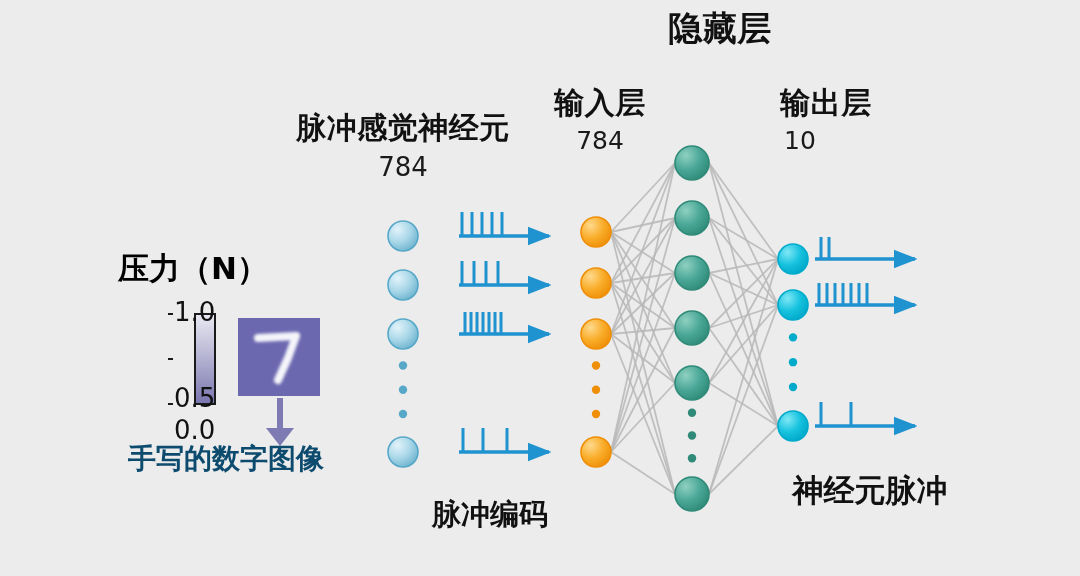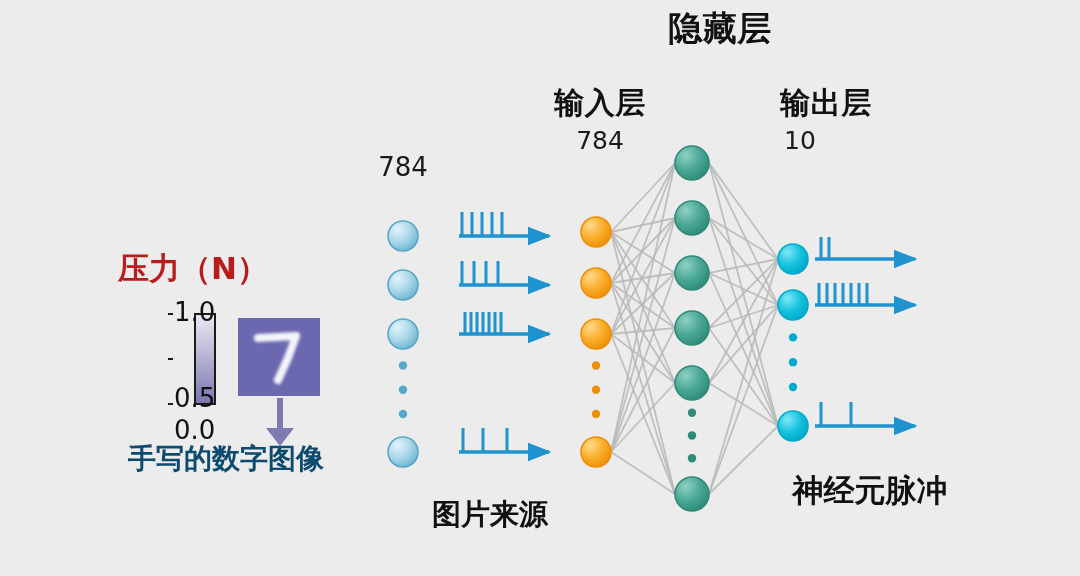--- a/index.html
+++ b/index.html
@@ -39,21 +39,21 @@
   #count-hidden      { left: 600px; top: 50px;  width: 240px; font-size: 25px; }
   #title-input       { left: 510px; top: 83px;  width: 180px; font-size: 30px; }
   #count-input       { left: 510px; top: 126px; width: 180px; font-size: 25px; }
   #title-output      { left: 736px; top: 83px;  width: 180px; font-size: 30px; }
   #count-output      { left: 710px; top: 126px; width: 180px; font-size: 25px; }
   #title-sensory     { left: 258px; top: 108px; width: 290px; font-size: 30px; }
   #count-sensory     { left: 258px; top: 152px; width: 290px; font-size: 26px; }
 
   #label-pressure {
     left: 118px; top: 248px; width: 200px;
-    font-size: 31px; font-weight: bold; color: #b91c1c; white-space: nowrap;
+    font-size: 31px; font-weight: bold; color: #000000; white-space: nowrap;
   }
   #label-handwritten {
     left: 128px; top: 440px; width: 260px;
     font-size: 28px; font-weight: bold; color: #0c4a6e; white-space: nowrap;
   }
   #label-spike-encoding {
     left: 400px; top: 495px; width: 180px;
     font-size: 29px; font-weight: bold; color: #111; white-space: nowrap;
     text-align: center;
   }
@@ -112,20 +112,21 @@
 <div id="stage">
 
   <div class="abs hdr-title" id="title-hidden">隐藏层</div>
 
   <div class="abs hdr-title" id="title-input">输入层</div>
   <div class="abs hdr-count" id="count-input">784</div>
 
   <div class="abs hdr-title" id="title-output">输出层</div>
   <div class="abs hdr-count" id="count-output">10</div>
 
+  <div class="abs hdr-title" id="title-sensory">脉冲感觉神经元</div>
   <div class="abs hdr-count" id="count-sensory">784</div>
 
   <div class="abs" id="label-pressure">压力（N）</div>
 
   <div class="abs" id="colorbar-wrap">
     <div id="colorbar-bar"></div>
     <div class="cb-tick" style="top:0px;"></div>
     <div class="cb-tick" style="top:45px;"></div>
     <div class="cb-tick" style="top:90px;"></div>
     <div class="cb-lab" style="top:-14px;">1.0</div>
@@ -146,21 +147,21 @@
       </g>
     </svg>
   </div>
 
   <svg class="abs" id="digit-arrow" viewBox="0 0 36 50">
     <line x1="18" y1="0" x2="18" y2="32" stroke="#7e7ab4" stroke-width="6"></line>
     <polygon points="4,30 32,30 18,48" fill="#7e7ab4"></polygon>
   </svg>
 
   <div class="abs" id="label-handwritten">手写的数字图像</div>
-  <div class="abs" id="label-spike-encoding">图片来源</div>
+  <div class="abs" id="label-spike-encoding">脉冲编码</div>
   <div class="abs" id="label-neuron-spikes">神经元脉冲</div>
 
   <svg class="abs" id="net-svg" viewBox="0 0 1080 576">
     <defs>
       <radialGradient id="gradSensory" cx="32%" cy="28%" r="78%">
         <stop offset="0%" stop-color="#e2f3fa"></stop>
         <stop offset="55%" stop-color="#a9d7e8"></stop>
         <stop offset="100%" stop-color="#6fb4cf"></stop>
       </radialGradient>
       <radialGradient id="gradInput" cx="32%" cy="28%" r="78%">

